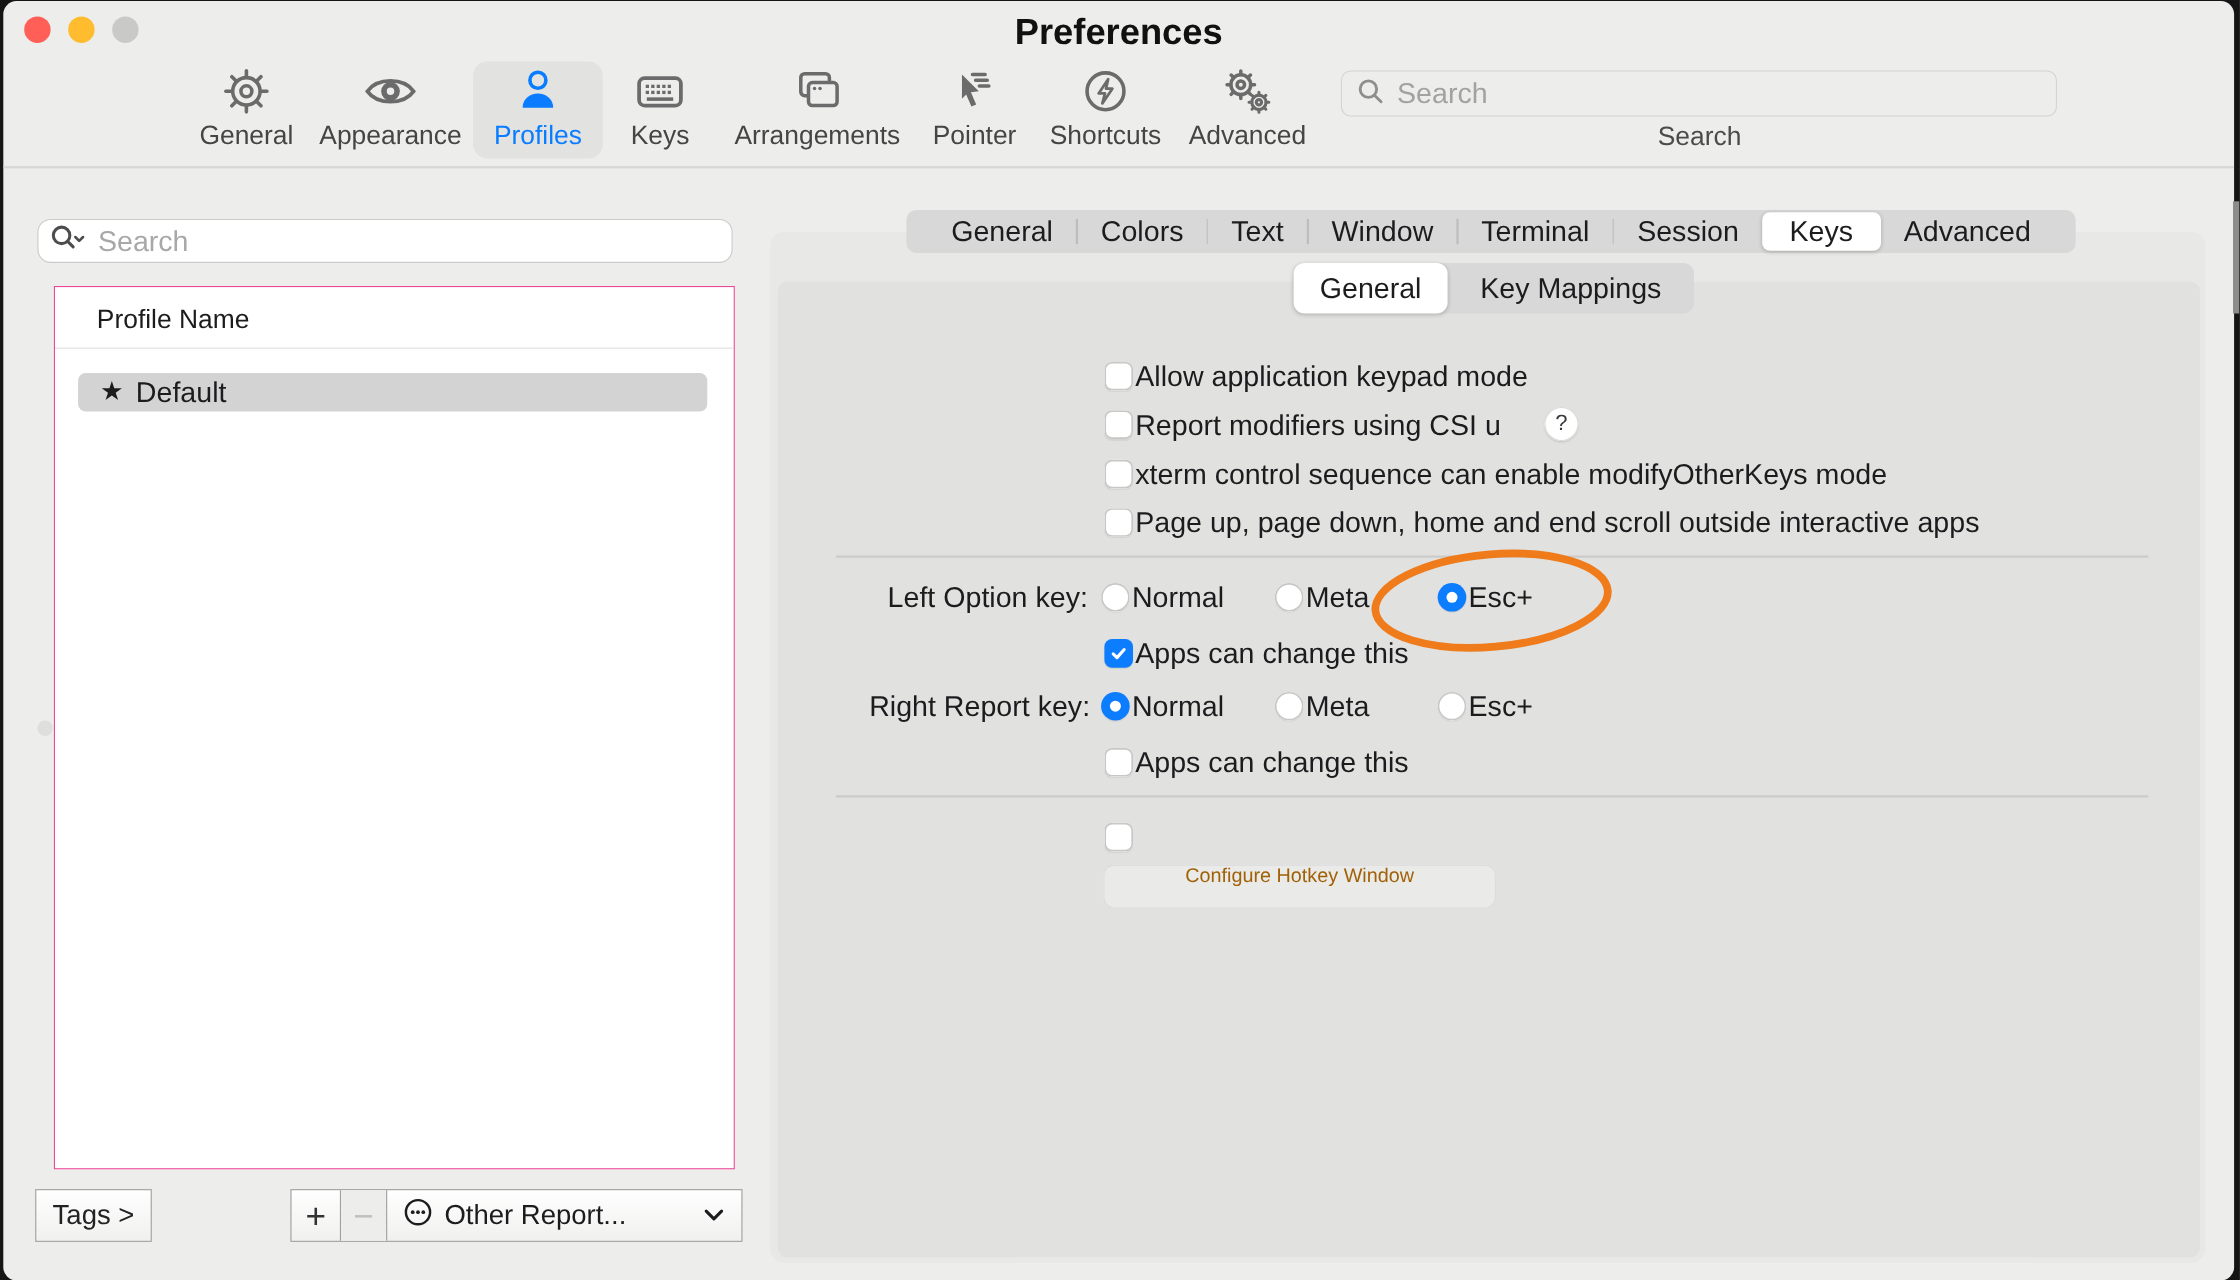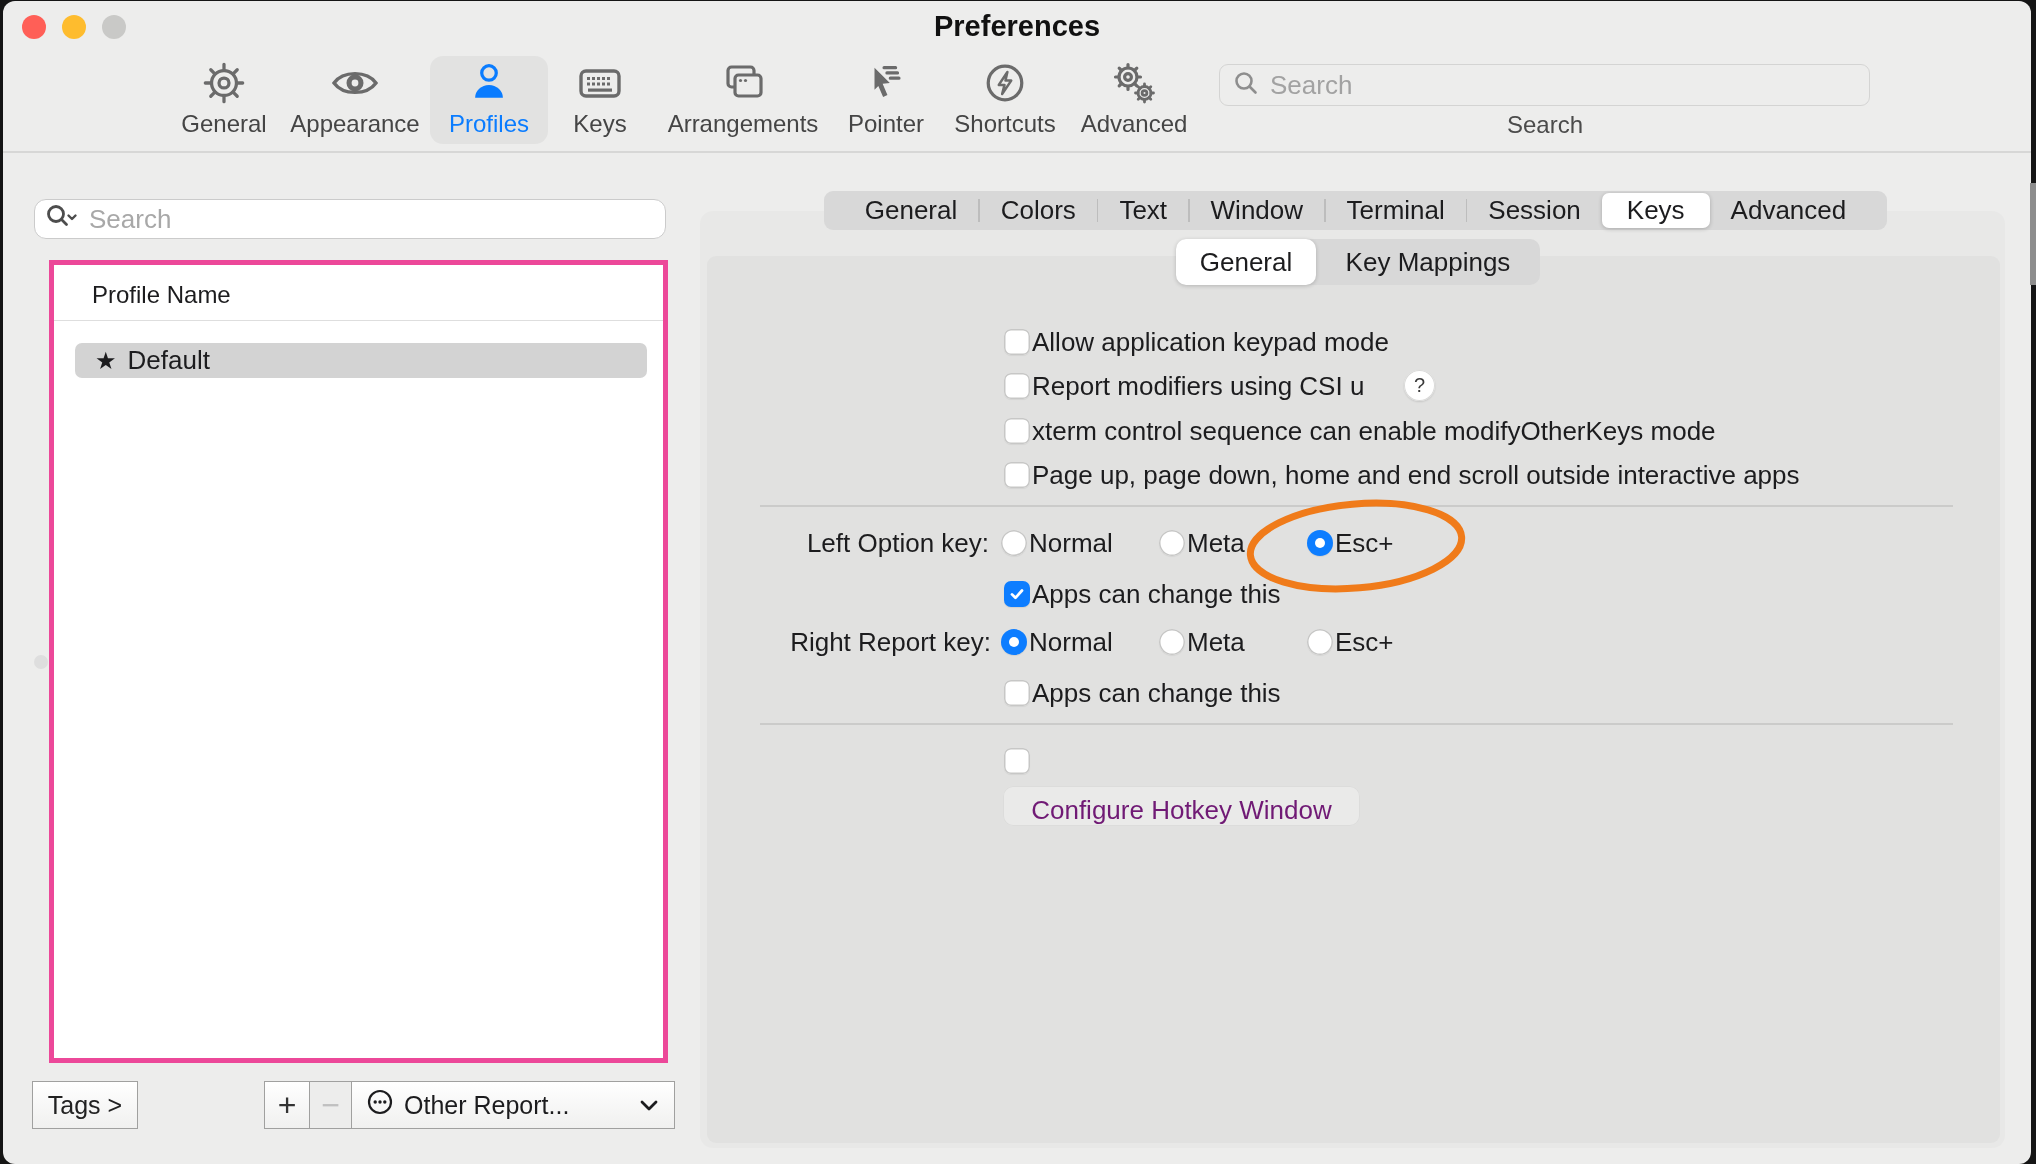--- a/index.html
+++ b/index.html
@@ -6,40 +6,40 @@
   .screen{position:relative;width:2036px;height:1164px;background:#151515;overflow:hidden;
           font-family:"Liberation Sans",sans-serif;-webkit-font-smoothing:antialiased;color:#1c1c1e;}
   .window{position:absolute;left:3px;top:1px;width:2028px;height:1163px;background:#ededec;border-radius:12px;overflow:hidden;}
   .bg-scrollbit{position:absolute;left:2030px;top:183px;width:6px;height:102px;background:#8d8d8d;}
 
   
   .traffic{position:absolute;top:14px;width:24px;height:24px;border-radius:50%;}
   .t-red{left:19px;background:#ff5f57;}
   .t-yellow{left:59px;background:#febc2e;}
   .t-gray{left:99px;background:#c9c9c7;}
-  .win-title{position:absolute;top:9px;left:0;width:100%;text-align:center;font-size:29px;font-weight:bold;color:#111;}
+  .win-title{position:absolute;top:9px;left:0;width:100%;text-align:center;font-size:33px;font-weight:bold;color:#111;}
 
   
   .toolbar-item{position:absolute;top:55px;height:88px;width:118px;transform:translateX(-50%);
     display:flex;flex-direction:column;align-items:center;justify-content:flex-start;border-radius:13px;}
   .toolbar-item.active{background:#e2e2e1;}
   .toolbar-item .ticon{height:50px;display:flex;align-items:center;justify-content:center;margin-top:2px;}
   .toolbar-item .tlabel{font-size:24px;color:#454545;margin-top:2px;white-space:nowrap;}
   .toolbar-item.active .tlabel{color:#0a7cff;}
   .toolbar-divider{position:absolute;left:0;top:150px;width:100%;height:1.5px;background:#d7d7d6;}
   .tb-search{position:absolute;left:1216px;top:63px;width:651px;height:42px;border:1.5px solid #d4d4d3;border-radius:9px;
     display:flex;align-items:center;gap:10px;padding:0 12px;box-sizing:border-box;background:#ededec;}
   .tb-search .ph{font-size:26px;color:#a2a2a2;}
   .tb-search-caption{position:absolute;left:1542px;top:110px;transform:translateX(-50%);font-size:24px;color:#4b4b4b;}
 
   
   .side-search{position:absolute;left:31px;top:198px;width:632px;height:40px;background:#fff;border:1.5px solid #cbcbcb;
     border-radius:12px;display:flex;align-items:center;gap:10px;padding:0 10px;box-sizing:border-box;}
   .side-search .ph{font-size:26px;color:#a8a8a8;}
-  .listbox{position:absolute;left:46px;top:259px;width:619px;height:803px;background:#fff;border:5px solid #ec4899;box-sizing:border-box;}
+  .listbox{position:absolute;left:46px;top:259px;width:619px;height:803px;background:#fff;border:1px solid #ec4899;box-sizing:border-box;}
   .list-header{position:absolute;left:38px;top:16px;font-size:24px;color:#1c1c1e;}
   .list-header-sep{position:absolute;left:0;top:55px;width:100%;height:1px;background:#dedede;}
   .profile-row{position:absolute;left:21px;top:78px;width:572px;height:35px;background:#d3d3d3;border-radius:7px;
     display:flex;align-items:center;gap:11px;padding-left:20px;box-sizing:border-box;font-size:26px;}
   .profile-row .star{font-size:24px;}
   .splitter-dot{position:absolute;left:31px;top:654px;width:14px;height:14px;border-radius:50%;background:#dedede;}
   .tags-btn{position:absolute;left:29px;top:1080px;width:106px;height:48px;background:linear-gradient(#ffffff,#f0f0ef);
     border:1.5px solid #a0a09f;display:flex;align-items:center;justify-content:center;font-size:25px;color:#222;box-sizing:border-box;}
   .segmented{position:absolute;left:261px;top:1080px;width:411px;height:48px;border:1.5px solid #a0a09f;box-sizing:border-box;
     display:flex;background:linear-gradient(#ffffff,#f0f0ef);}
@@ -71,21 +71,21 @@
   .checkbox.checked{background:#0d7dff;box-shadow:0 1px 1px rgba(0,0,0,.08);}
   .radio{width:26px;height:26px;border-radius:50%;background:#fff;box-shadow:inset 0 0 0 1.5px #c7c7c6,0 1px 1px rgba(0,0,0,.06);
     flex:0 0 auto;position:relative;}
   .radio.on{background:#0d7dff;box-shadow:0 1px 1px rgba(0,0,0,.08);}
   .radio.on::after{content:"";position:absolute;left:8px;top:8px;width:10px;height:10px;border-radius:50%;background:#fff;}
   .opt-label{position:absolute;text-align:right;font-size:26px;color:#1c1c1e;height:36px;line-height:36px;}
   .help-btn{position:absolute;left:1401px;top:369px;width:31px;height:31px;border-radius:50%;background:#fff;
     box-shadow:inset 0 0 0 1px #d9d9d8,0 1px 2px rgba(0,0,0,.12);display:flex;align-items:center;justify-content:center;
     font-size:20px;color:#3a3a3a;}
   .cfg-btn{position:absolute;left:1000px;top:785px;width:357px;height:40px;border-radius:10px;background:#eaeae9;
-    box-shadow:inset 0 0 0 1px #dcdcdb;display:flex;align-items:flex-end;justify-content:center;font-size:26px;color:#701a75;}
+    box-shadow:inset 0 0 0 1px #dcdcdb;display:flex;align-items:flex-start;justify-content:center;font-size:18px;color:#a16207;}
   .annotation{position:absolute;left:1238px;top:494px;pointer-events:none;}
 </style>
 </head>
 <body>
 
 <div class="screen">
   <div class="window">
 
     <div class="traffic t-red"></div>
     <div class="traffic t-yellow"></div>

